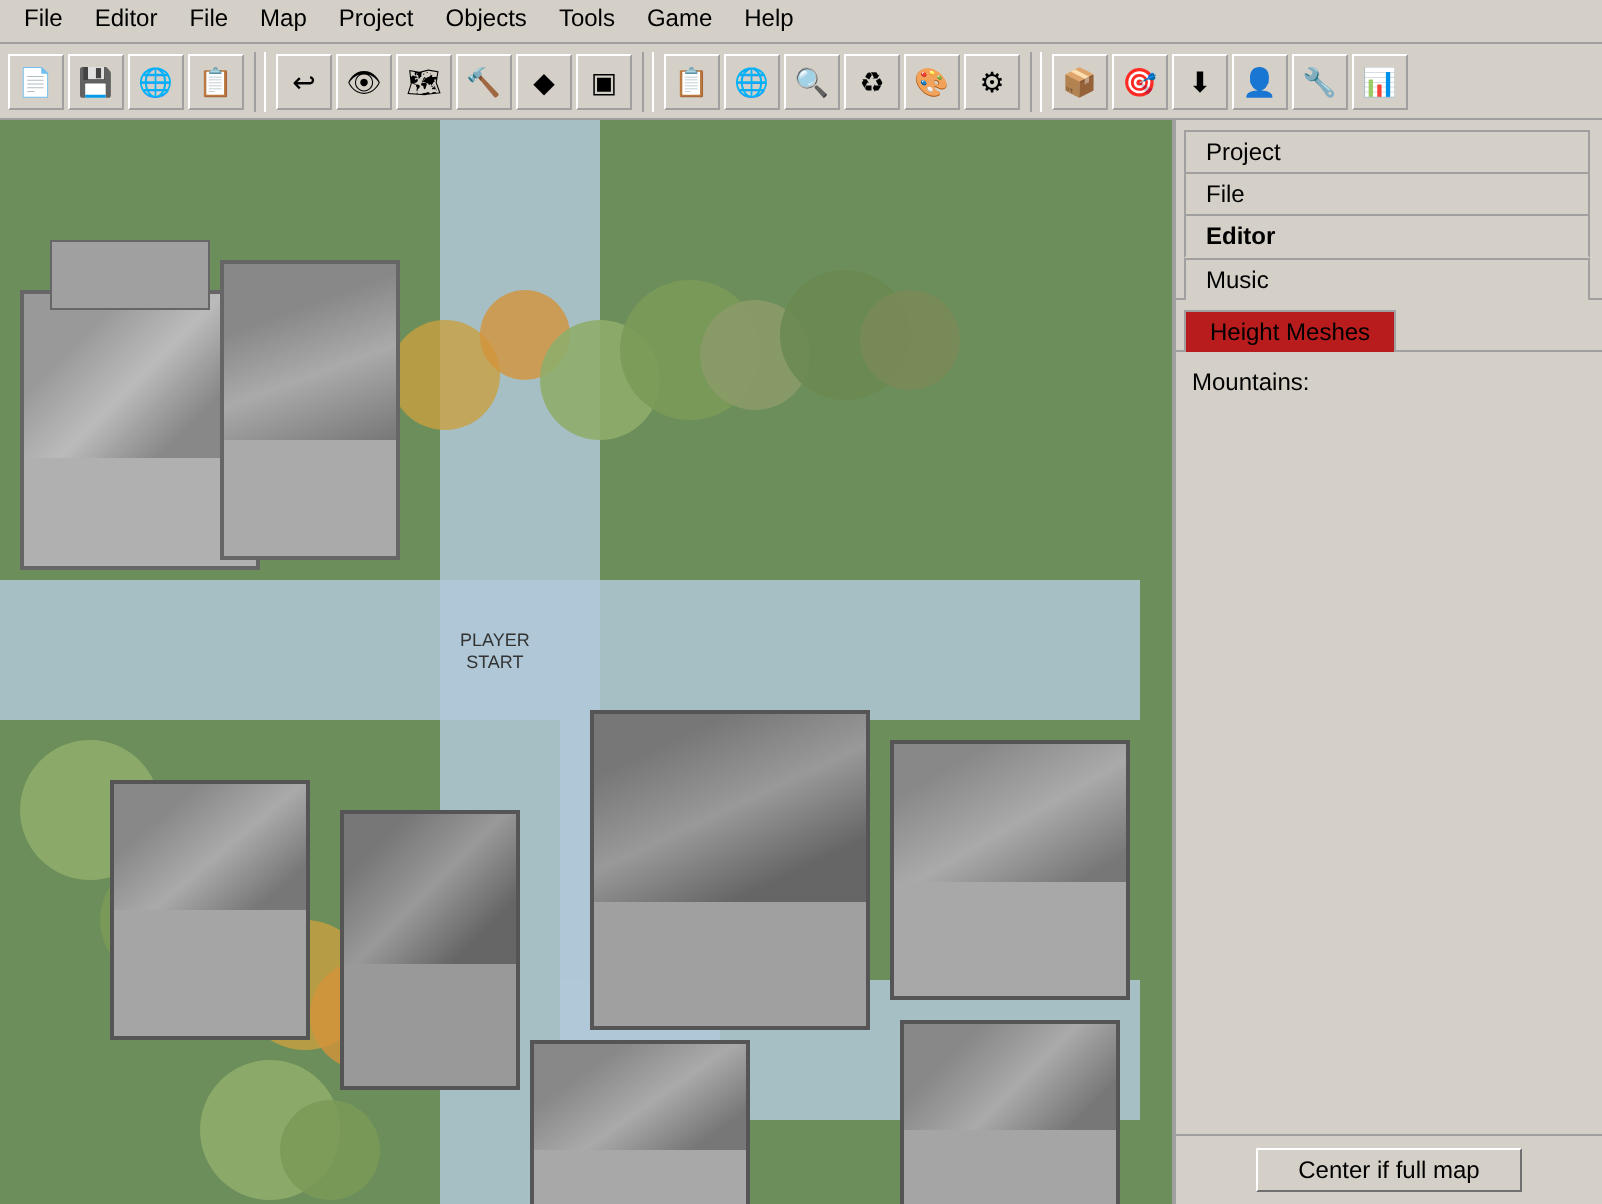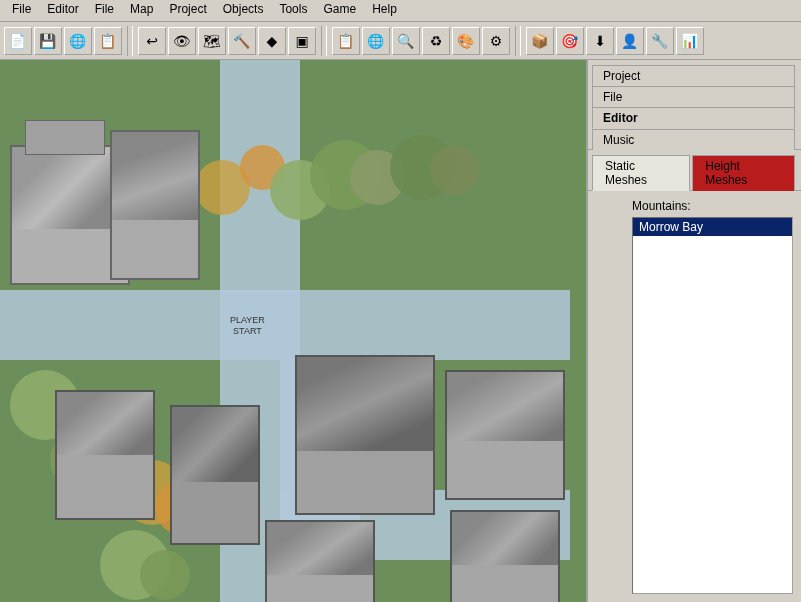--- a/index.html
+++ b/index.html
@@ -124,21 +124,20 @@
       border-bottom: 1px solid #e8e4de;
       z-index: 1;
     }
 
     
     .panel-content {
       flex: 1;
       padding: 8px;
       display: flex;
       flex-direction: column;
-      margin-left: 36px;
     }
     .section-label {
       font-size: 12px;
       margin-bottom: 4px;
     }
     .list-box {
       flex: 1;
       background: white;
       border: 1px solid #a0a0a0;
       border-top-color: #707070;
@@ -330,26 +329,25 @@
   <div class="right-panel">
 
     <div class="tab-row">
       <div class="tab">Project</div>
       <div class="tab">File</div>
       <div class="tab active">Editor</div>
       <div class="tab">Music</div>
     </div>
 
     <div class="sub-tab-row">
-      <div class="sub-tab active">Static Meshes</div>
       <div class="sub-tab">Height Meshes</div>
     </div>
 
     <div class="panel-content">
       <div class="section-label">Mountains:</div>
-      <div class="list-box">
-        <div class="list-item selected">Morrow Bay</div>
-      </div>
-    </div>
-
+    </div>
+
+    <div class="panel-footer">
+      <button class="footer-btn">Center if full map</button>
+    </div>
 
   </div>
 </div>
 
 </body></html>

